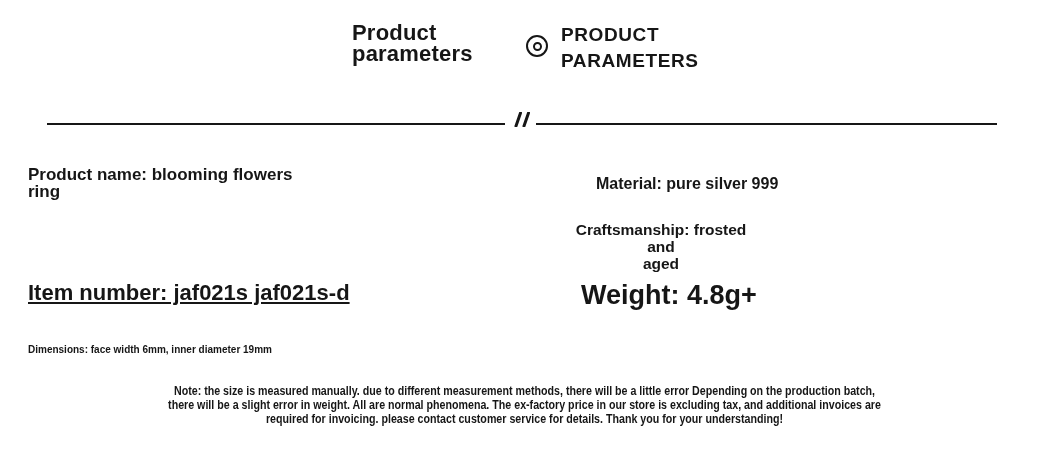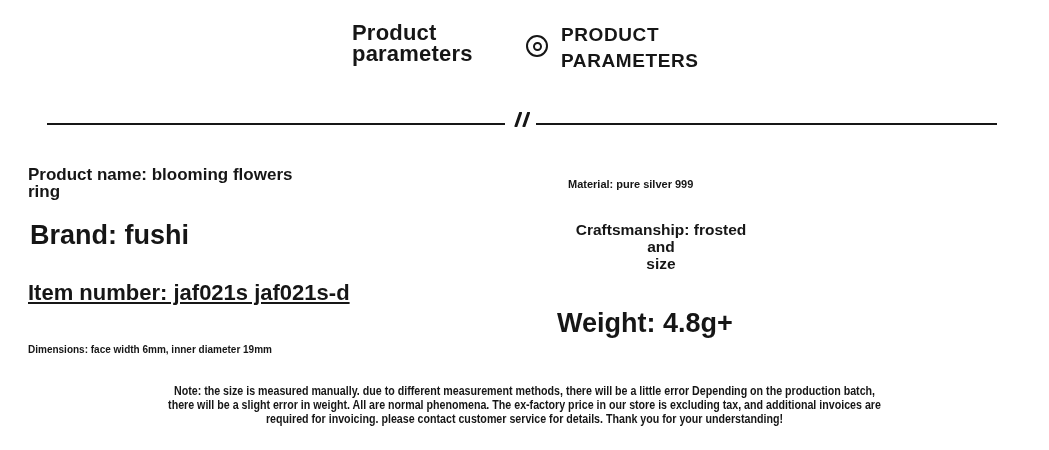--- a/index.html
+++ b/index.html
@@ -74,24 +74,24 @@
     width: 22px;
     height: 15px;
   }
 
   
   .spec { position: absolute; font-weight: 700; }
   .spec.product-name { left: 28px;  top: 166px; font-size: 17px;   line-height: 17px; }
   .spec.brand        { left: 30px;  top: 220px; font-size: 27px;   line-height: 30px; }
   .spec.item-number  { left: 28px;  top: 280px; font-size: 22px;   line-height: 26px; text-decoration: underline; }
   .spec.dimensions   { left: 28px;  top: 341px; font-size: 10px; line-height: 18px; }
-  .spec.material     { left: 568px; top: 175px; font-size: 11px; line-height: 18px; }
+  .spec.material     { left: 596px; top: 175px; font-size: 16px; line-height: 18px; }
   .spec.craftsmanship{ left: 560px; top: 221px; font-size: 15.5px; line-height: 17px;
                        width: 202px; text-align: center; }
-  .spec.weight       { left: 557px; top: 280px; font-size: 27px;   line-height: 31px; margin-top: 28px; }
+  .spec.weight       { left: 581px; top: 280px; font-size: 27px;   line-height: 31px; }
 
   
   .note {
     position: absolute;
     left: 0;
     top: 384px;
     width: 1049px;
     text-align: center;
     font-size: 13px;
     line-height: 13.8px;
@@ -120,30 +120,29 @@
     <svg width="22" height="15" viewBox="0 0 22 15">
       <line x1="8.5" y1="1" x2="4" y2="14" stroke="#161616" stroke-width="3" stroke-linecap="round"></line>
       <line x1="16.5" y1="1" x2="12" y2="14" stroke="#161616" stroke-width="3" stroke-linecap="round"></line>
     </svg>
   </div>
   <div class="divider-line right"></div>
 
   <div class="spec product-name prewrap">Product name: blooming flowers
 ring</div>
 
-  <div class="spec brand">Brand: fushi</div>
 
   <div class="spec item-number">Item number: jaf021s jaf021s-d</div>
 
   <div class="spec dimensions">Dimensions: face width 6mm, inner diameter 19mm</div>
 
   <div class="spec material">Material: pure silver 999</div>
 
   <div class="spec craftsmanship prewrap">Craftsmanship: frosted and
-size</div>
+aged</div>
 
   <div class="spec weight">Weight: 4.8g+</div>
 
   <div class="note prewrap">Note: the size is measured manually. due to different measurement methods, there will be a little error Depending on the production batch,
 there will be a slight error in weight. All are normal phenomena. The ex-factory price in our store is excluding tax, and additional invoices are
 required for invoicing. please contact customer service for details. Thank you for your understanding!</div>
 
 </div>
 
 </body></html>

